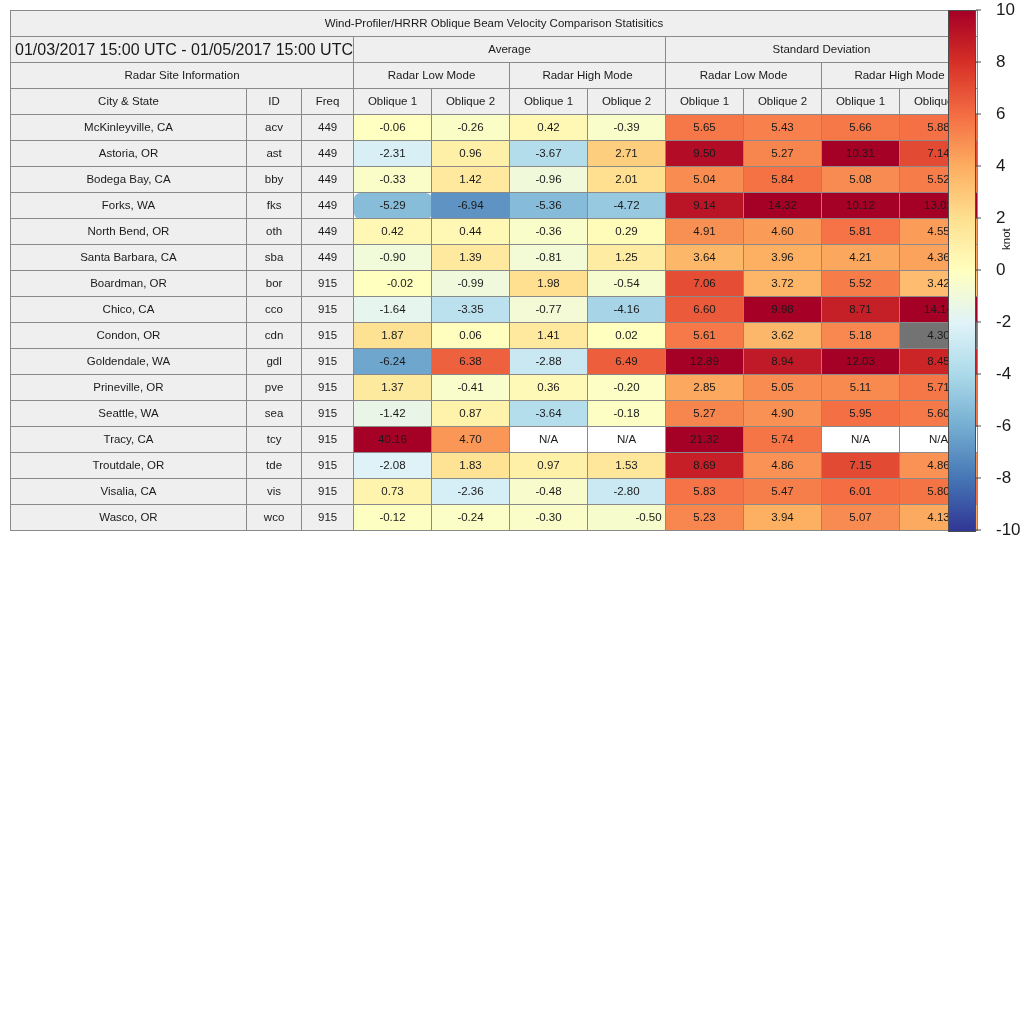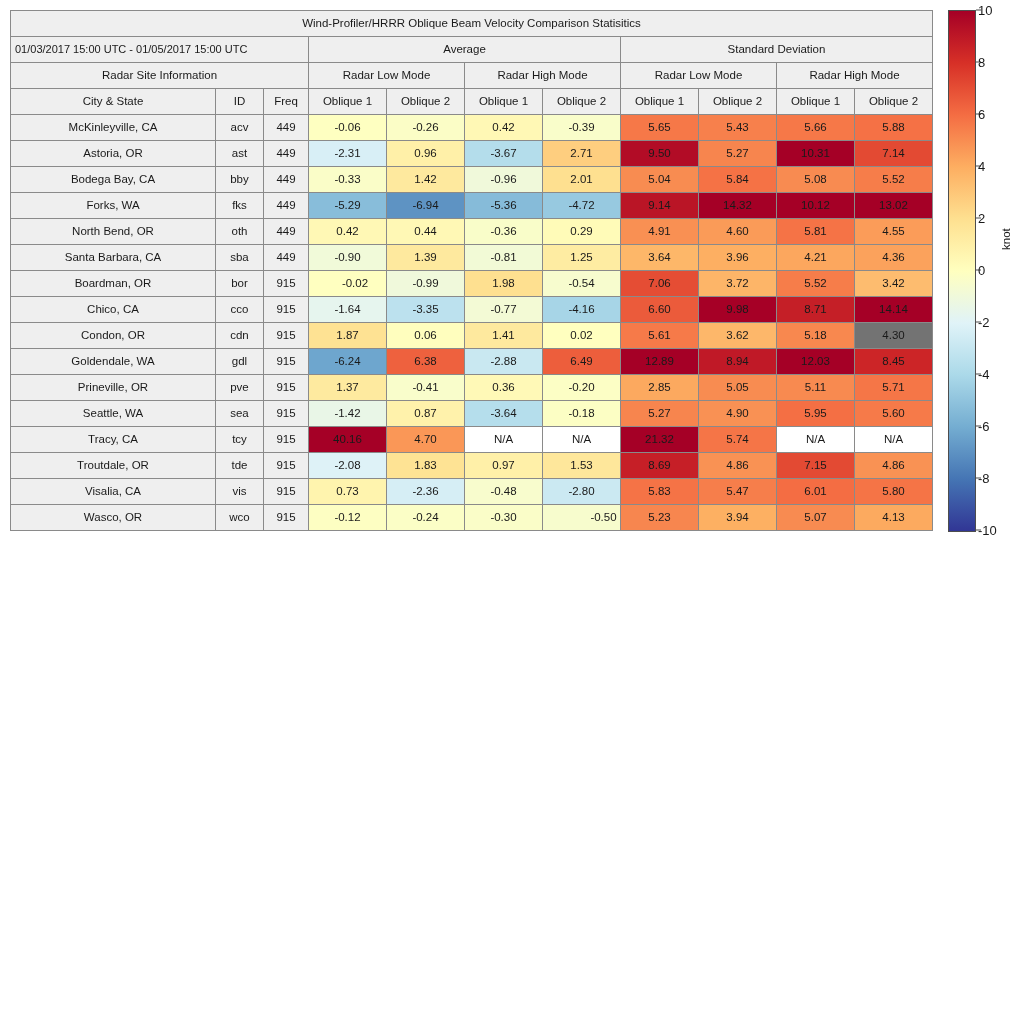--- a/index.html
+++ b/index.html
@@ -39,21 +39,21 @@
     background: #efefef;
   }
   .title-cell {
     height: 25px;
     line-height: 25px;
     font-size: 11.5px;
   }
   .daterange {
     text-align: left !important;
     padding-left: 4px !important;
-    font-size: 11px;
+    font-size: 16px;
   }
   .city { width: 205px; }
   .idc  { width: 48px; }
   .freq { width: 45px; }
   .datacol { width: 78px; }
 
   
   #cbar {
     position: absolute;
     left: 948px;
@@ -64,22 +64,22 @@
   }
   #cbar-ticks {
     position: absolute;
     left: 976px;
     top: 10px;
     width: 40px;
     height: 520px;
   }
   .tick {
     position: absolute;
-    left: 2px;
-    font-size: 13px;
+    left: 20px;
+    font-size: 17px;
     color: #1a1a1a;
     transform: translateY(-50%);
     white-space: nowrap;
   }
   .tickmark {
     position: absolute;
     left: 0px;
     width: 5px;
     height: 1px;
     background: #4d4d4d;
@@ -182,21 +182,21 @@
           <td style="background: rgb(254, 224, 144);">2.01</td>
           <td style="background: rgb(248, 140, 81);">5.04</td>
           <td style="background: rgb(245, 114, 69);">5.84</td>
           <td style="background: rgb(248, 139, 81);">5.08</td>
           <td style="background: rgb(246, 125, 74);">5.52</td>
         </tr>
         <tr>
           <td class="hdr">Forks, WA</td>
           <td class="hdr">fks</td>
           <td class="hdr">449</td>
-          <td style="background: rgb(136, 189, 218);">-5.29</td>
+          <td style="background: rgb(136, 189, 218); border-radius: 6px;">-5.29</td>
           <td style="background: rgb(94, 147, 195);">-6.94</td>
           <td style="background: rgb(134, 187, 217);">-5.36</td>
           <td style="background: rgb(151, 201, 224);">-4.72</td>
           <td style="background: rgb(186, 21, 38);">9.14</td>
           <td style="background: rgb(165, 0, 38);">14.32</td>
           <td style="background: rgb(165, 0, 38);">10.12</td>
           <td style="background: rgb(165, 0, 38);">13.02</td>
         </tr>
         <tr>
           <td class="hdr">North Bend, OR</td>

